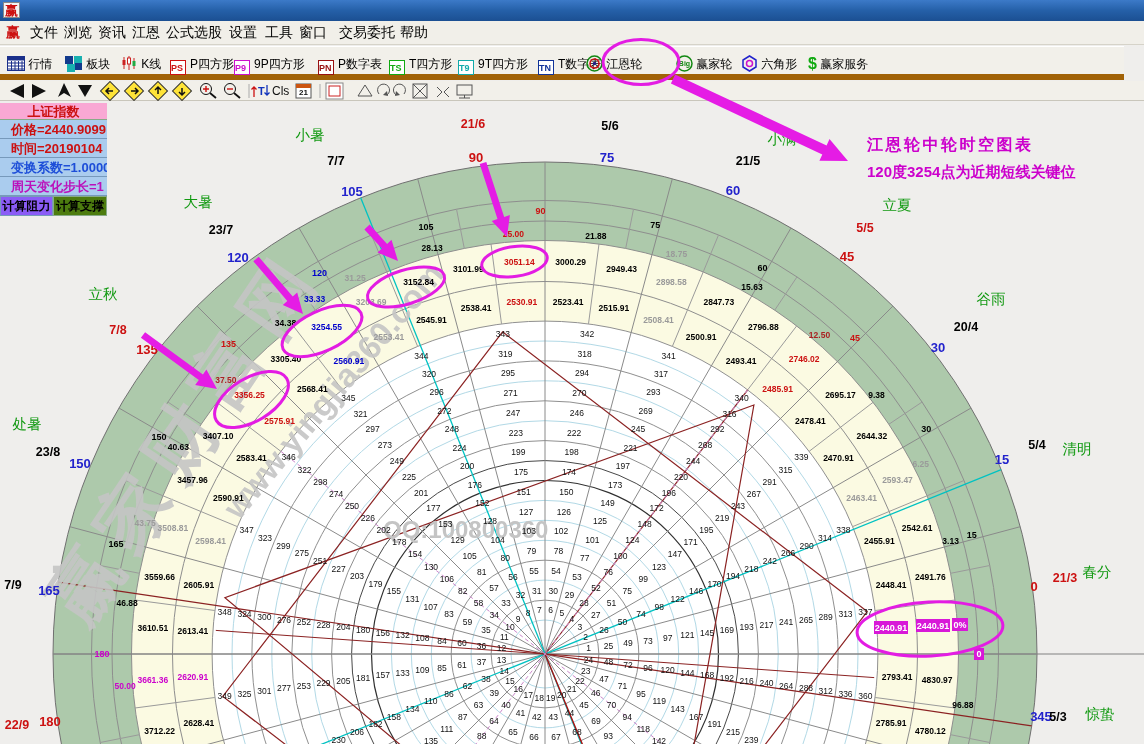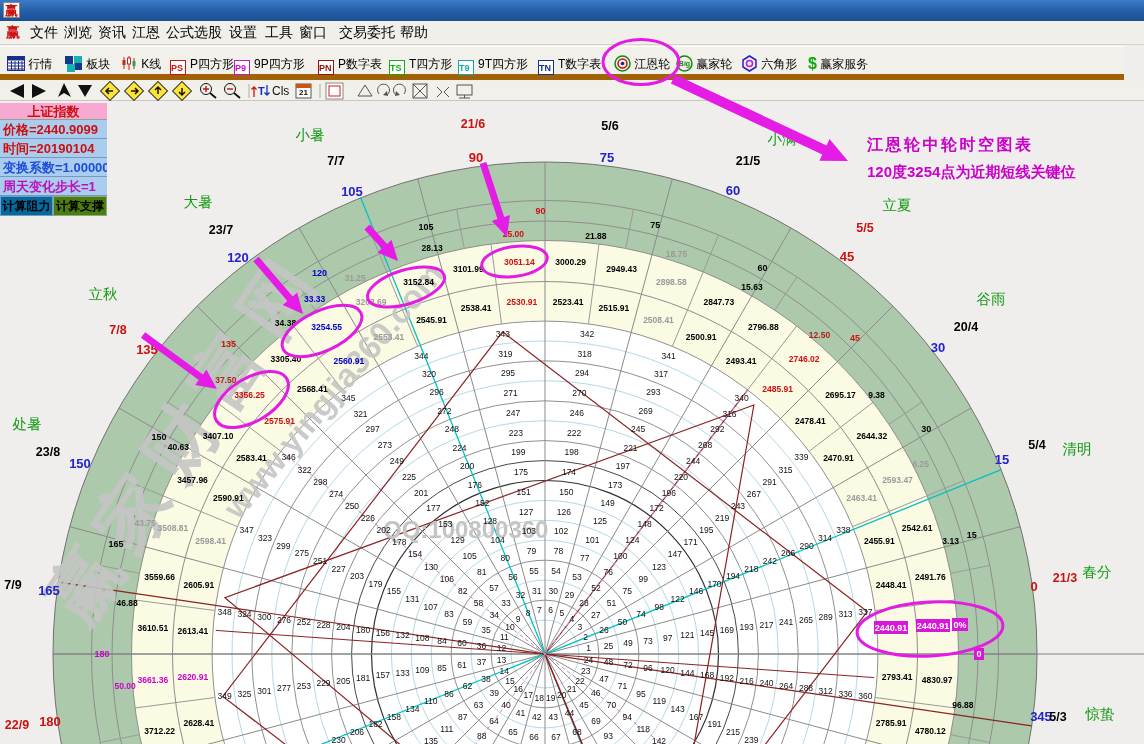--- a/index.html
+++ b/index.html
@@ -15,21 +15,21 @@
 .micon { position:absolute; left:6px; top:4px; color:#cc1111; font-weight:bold; font-size:14px; }
 .toolbar1 { position:absolute; left:0; top:46px; width:1124px; height:34px; background:#f2f0ea;
   border-top:1px solid #fff; border-bottom:6px solid #a16207; font-size:12px; }
 .toolbar2 { position:absolute; left:0; top:81px; width:1144px; height:20px; background:#f2f0ea;
   border-bottom:1px solid #c9c6bb; }
 .tb1item { position:absolute; top:7px; height:20px; line-height:20px; white-space:nowrap; }
 .bicon { display:inline-block; width:16px; height:15px; border:1px solid; font-size:9px; font-weight:bold;
   text-align:left; line-height:14px; vertical-align:-3px; margin-right:4px; background:#fff; }
 svg.chart { position:absolute; left:0; top:0; z-index:5; }
 .panel { position:absolute; left:0; top:103px; width:107px; z-index:10; font-size:13px; font-weight:bold; }
-.prow { height:19px; line-height:19px; background:#aaccee; border-bottom:1px solid #7799bb; padding-left:3px; white-space:nowrap; overflow:hidden;}
+.prow { height:19px; line-height:19px; background:#aaccee; border-bottom:1px solid #7799bb; padding-left:11px; white-space:nowrap; overflow:hidden;}
 .phead { height:17px; line-height:17px; background:#f9a8d4; color:#cc1111; text-align:center; border-bottom:1px solid #88aa88;}
 </style></head><body>
 <div class="titlebar">
     <div class="ticon">赢</div>
   </div>
 <div class="menubar">
     <span class="micon">赢</span>
 <span style="left:30px">文件</span>
     <span style="left:64px">浏览</span>
     <span style="left:98px">资讯</span>
@@ -58,21 +58,21 @@
         <rect x="1.5" y="5" width="3" height="5" fill="#cc2222"></rect>
         <rect x="6.5" y="3" width="3" height="6" fill="#fff" stroke="#cc2222"></rect>
         <rect x="11.5" y="6" width="3" height="5" fill="#22aa44"></rect>
       </svg> K线</span>
 <span class="tb1item" style="left:170px"><span class="bicon" style="color:#cc1111;border-color:#cc1111">PS</span>P四方形</span>
 <span class="tb1item" style="left:234px"><span class="bicon" style="color:#cc11cc;border-color:#cc11cc">P9</span>9P四方形</span>
 <span class="tb1item" style="left:318px"><span class="bicon" style="color:#991111;border-color:#991111">PN</span>P数字表</span>
 <span class="tb1item" style="left:389px"><span class="bicon" style="color:#11aa11;border-color:#11aa11">TS</span>T四方形</span>
 <span class="tb1item" style="left:458px"><span class="bicon" style="color:#11aaaa;border-color:#11aaaa">T9</span>9T四方形</span>
 <span class="tb1item" style="left:538px"><span class="bicon" style="color:#113399;border-color:#113399">TN</span>T数字表</span>
-<span class="tb1item" style="left:614px"><svg width="17" height="17" style="vertical-align:-4px">
+<span class="tb1item" style="left:586px"><svg width="17" height="17" style="vertical-align:-4px">
         <circle cx="8.5" cy="8.5" r="7.5" fill="none" stroke="#118811" stroke-width="1.5"></circle>
         <circle cx="8.5" cy="8.5" r="4.5" fill="none" stroke="#cc1111" stroke-width="1.5"></circle>
         <circle cx="8.5" cy="8.5" r="1.8" fill="#222288"></circle>
       </svg> 江恩轮</span>
 <span class="tb1item" style="left:676px"><svg width="17" height="17" style="vertical-align:-4px">
         <circle cx="8.5" cy="8.5" r="7.5" fill="none" stroke="#118811" stroke-width="1.5"></circle>
         <text x="8.5" y="11" font-size="7" font-weight="bold" fill="#118811" text-anchor="middle">Big</text>
       </svg> 赢家轮</span>
 <span class="tb1item" style="left:741px"><svg width="17" height="17" style="vertical-align:-4px">
         <path d="M8.5 1 L15 5 L15 12 L8.5 16 L2 12 L2 5 Z" fill="none" stroke="#2222cc" stroke-width="1.5"></path>
@@ -664,15 +664,15 @@
 <text x="867" y="150" font-size="16" font-weight="bold" letter-spacing="2.5" fill="#cc00cc">江恩轮中轮时空图表</text>
 <text x="867" y="177" font-size="15" font-weight="bold" fill="#cc00cc">120度3254点为近期短线关键位</text>
 </svg>
 <div class="panel">
 <div class="phead">上证指数</div>
 <div class="prow" style="color:#cc1111">价格=2440.9099</div>
 <div class="prow" style="color:#cc1111">时间=20190104</div>
 <div class="prow" style="color:#1d4ed8">变换系数=1.00000</div>
 <div class="prow" style="color:#bb11bb">周天变化步长=1</div>
 <div style="height:20px; display:flex; font-weight:bold; font-size:12px;">
-<div style="width:53px;background:#0369a1;border:1px solid #7799bb;text-align:center;line-height:18px;color:#000;white-space:nowrap;">计算阻力</div>
+<div style="width:53px;background:#8b5cf6;border:1px solid #7799bb;text-align:center;line-height:18px;color:#000;white-space:nowrap;">计算阻力</div>
 <div style="width:54px;background:#4d7c0f;border:1px solid #88aa88;text-align:center;line-height:18px;color:#000;white-space:nowrap;">计算支撑</div>
 </div>
 </div>
 </body></html>

